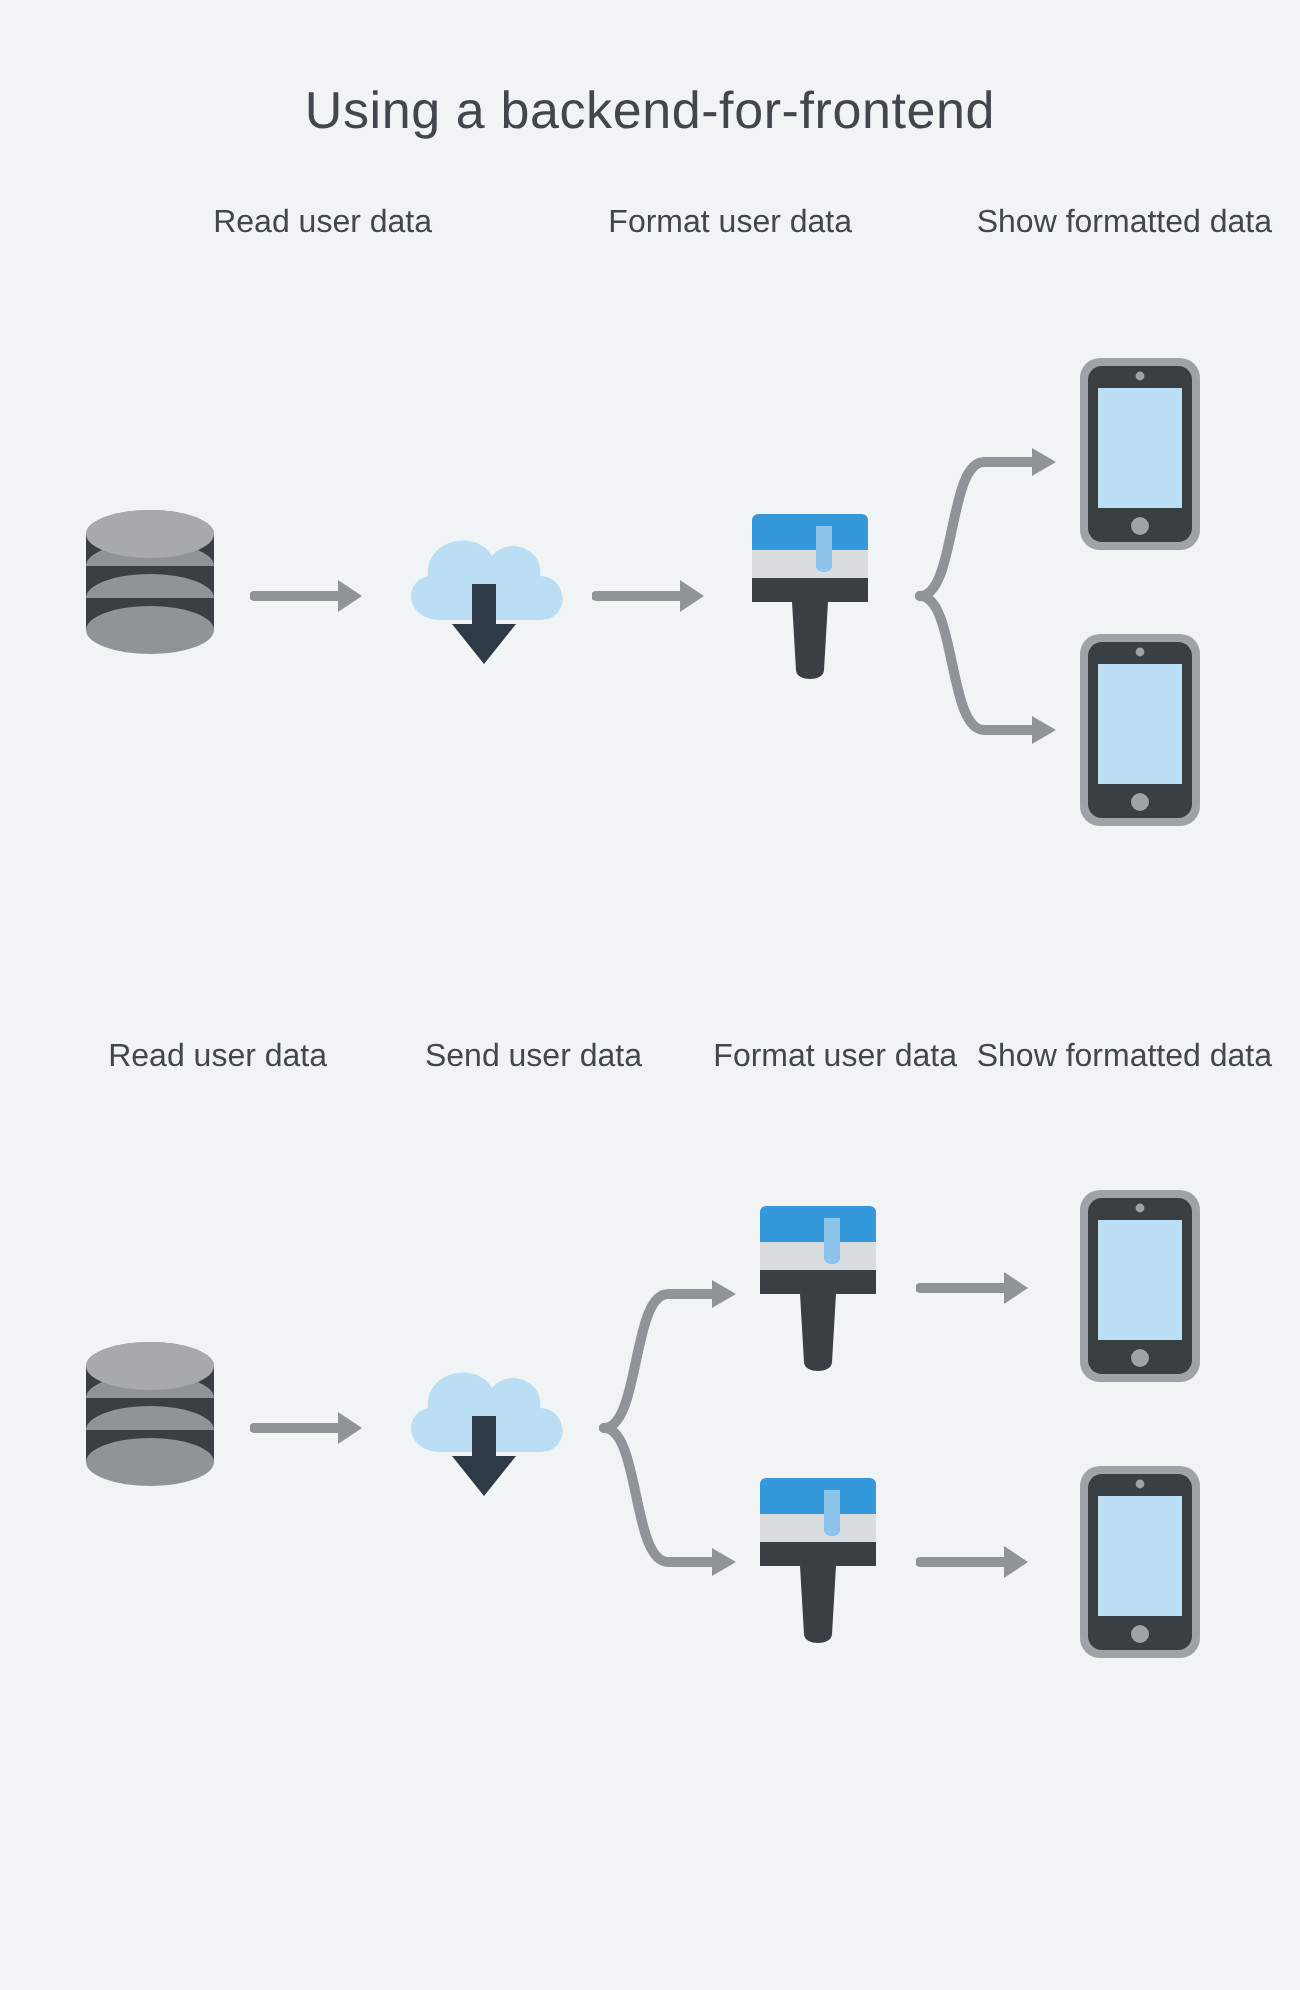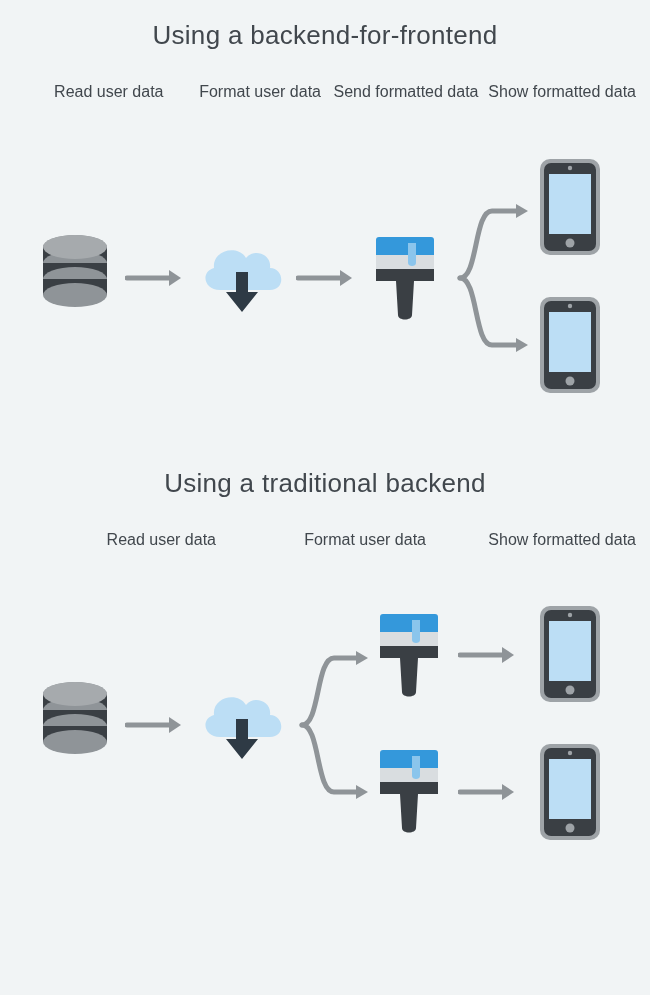--- a/index.html
+++ b/index.html
@@ -38,26 +38,25 @@
     position: relative;
     width: 650px;
     height: 280px;
   }
   .node { position: absolute; }
   svg { display: block; }
 </style>
 </head>
 <body>
 
-<div style="padding-top:20px;">
+<div style="padding-top:40px;">
   <div class="section-title">Using a backend-for-frontend</div>
   <div class="labels">
     <div class="label-cell">Read user data</div>
     <div class="label-cell">Format user data</div>
-    <div class="label-cell">Send formatted data</div>
     <div class="label-cell">Show formatted data</div>
   </div>
 
   <div class="canvas">
 
     <div class="node" style="left:35px; top:130px;">
       <svg width="80" height="84" viewBox="0 0 80 84">
         <ellipse cx="40" cy="14" rx="32" ry="12" fill="#8f9498"></ellipse>
         <rect x="8" y="14" width="64" height="16" fill="#3a3f44"></rect>
         <ellipse cx="40" cy="30" rx="32" ry="12" fill="#8f9498"></ellipse>
@@ -125,23 +124,23 @@
         <rect x="10" y="6" width="52" height="88" rx="7" fill="#3a3f44"></rect>
         <rect x="15" y="17" width="42" height="60" fill="#bcdef5"></rect>
         <circle cx="36" cy="11" r="2.2" fill="#9ea3a7"></circle>
         <circle cx="36" cy="86" r="4.5" fill="#9ea3a7"></circle>
       </svg>
     </div>
   </div>
 </div>
 
 <div style="padding-top:85px;">
-  <div class="section-title">Using a traditional backend</div>
   <div class="labels">
     <div class="label-cell">Read user data</div>
+    <div class="label-cell">Send user data</div>
     <div class="label-cell">Format user data</div>
     <div class="label-cell">Show formatted data</div>
   </div>
 
   <div class="canvas" style="height:300px;">
 
     <div class="node" style="left:35px; top:130px;">
       <svg width="80" height="84" viewBox="0 0 80 84">
         <ellipse cx="40" cy="14" rx="32" ry="12" fill="#8f9498"></ellipse>
         <rect x="8" y="14" width="64" height="16" fill="#3a3f44"></rect>

